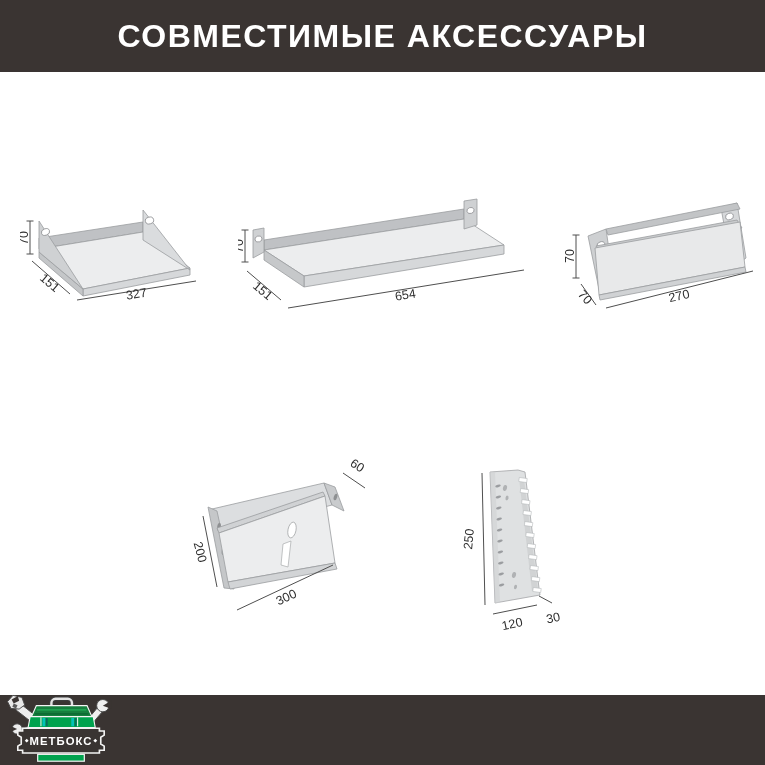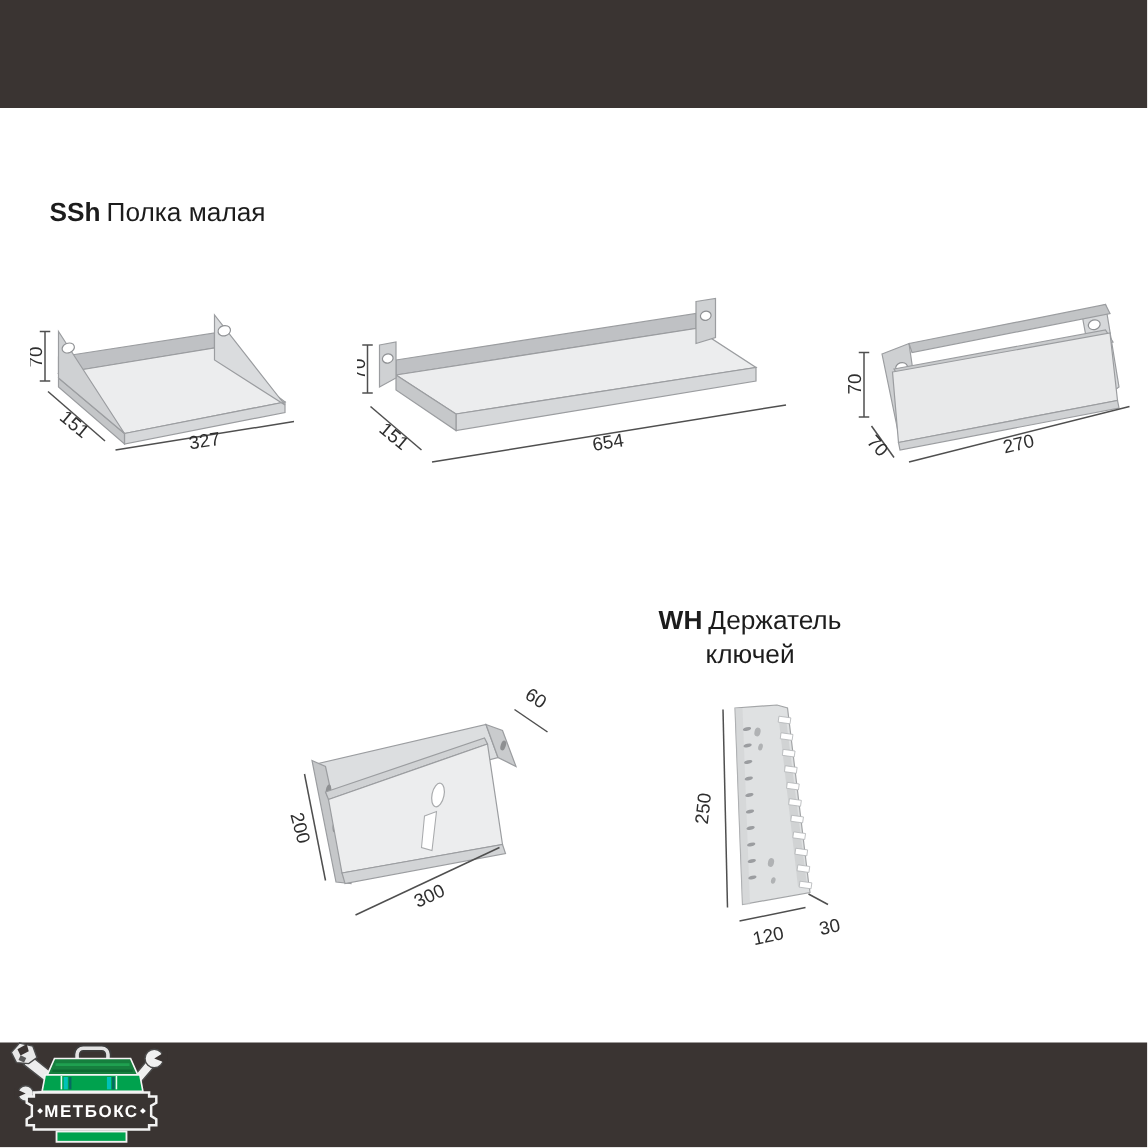--- a/index.html
+++ b/index.html
@@ -24,29 +24,23 @@
   .dim-label{font-family:"Liberation Sans",sans-serif;font-size:12.5px;fill:#2e2e2e;}
   .dim{stroke:#4f4f4f;stroke-width:1;fill:none;}
   .edge{stroke:#9b9da0;stroke-width:0.8;}
 </style>
 </head>
 <body>
 
 <div class="page">
 
   <div class="bar top"></div>
-
-  <div class="product-title" style="left:33px;top:130px;">
-    <b>SSh</b><span>Полка малая</span>
-  </div>
-
-  <div class="product-title center" style="left:420px;top:402px;width:160px;">
-    <b>WH</b><span>Держатель</span><br>
-    <span>ключей</span>
-  </div>
+  <div class="header-title">СОВМЕСТИМЫЕ АКСЕССУАРЫ</div>
+
+
 
   <svg style="left:20px;top:188px;" width="192" height="135" viewBox="0 0 192 135">
 
     <polygon points="19,50 123,34 123,44 19,61" fill="#bfc1c4" class="edge"></polygon>
 
     <polygon points="19,61 123,44 170,80 63,101" fill="#ecedee" class="edge"></polygon>
 
     <polygon points="63,101 170,80 170,87 63,108" fill="#d6d8da" class="edge"></polygon>
     <polygon points="19,64 63,101 63,108 19,70" fill="#c4c6c8" class="edge"></polygon>
 

